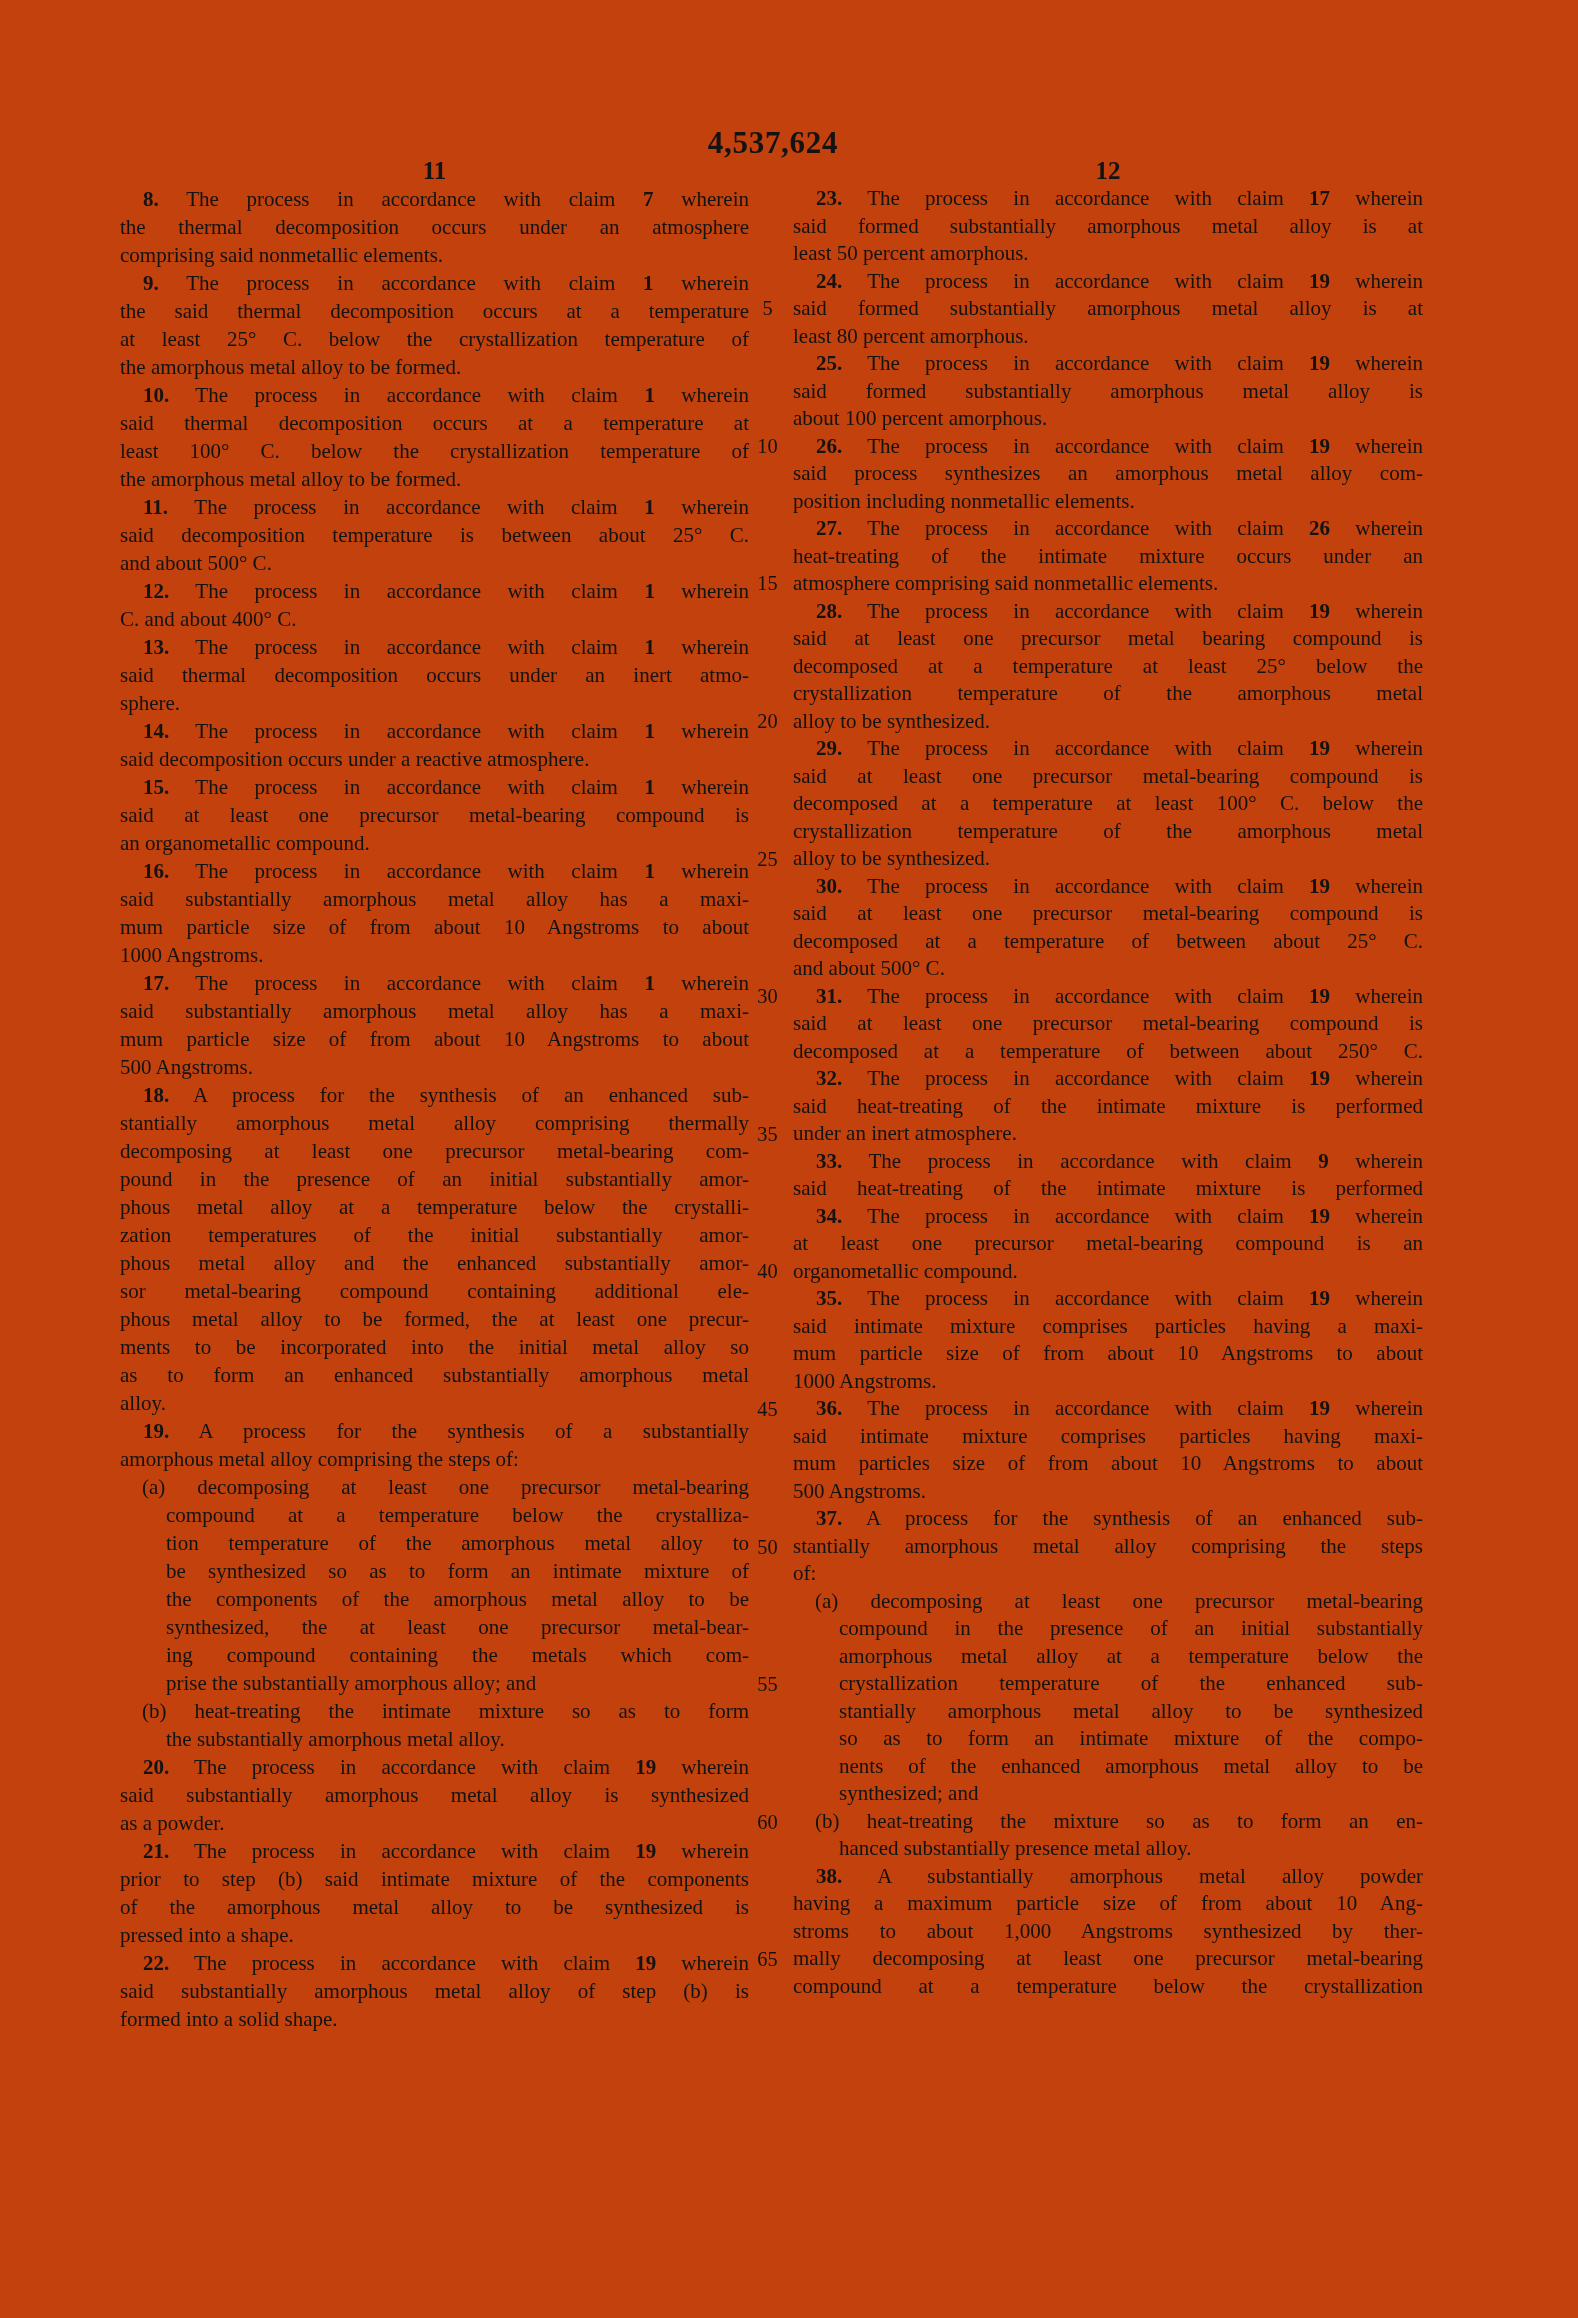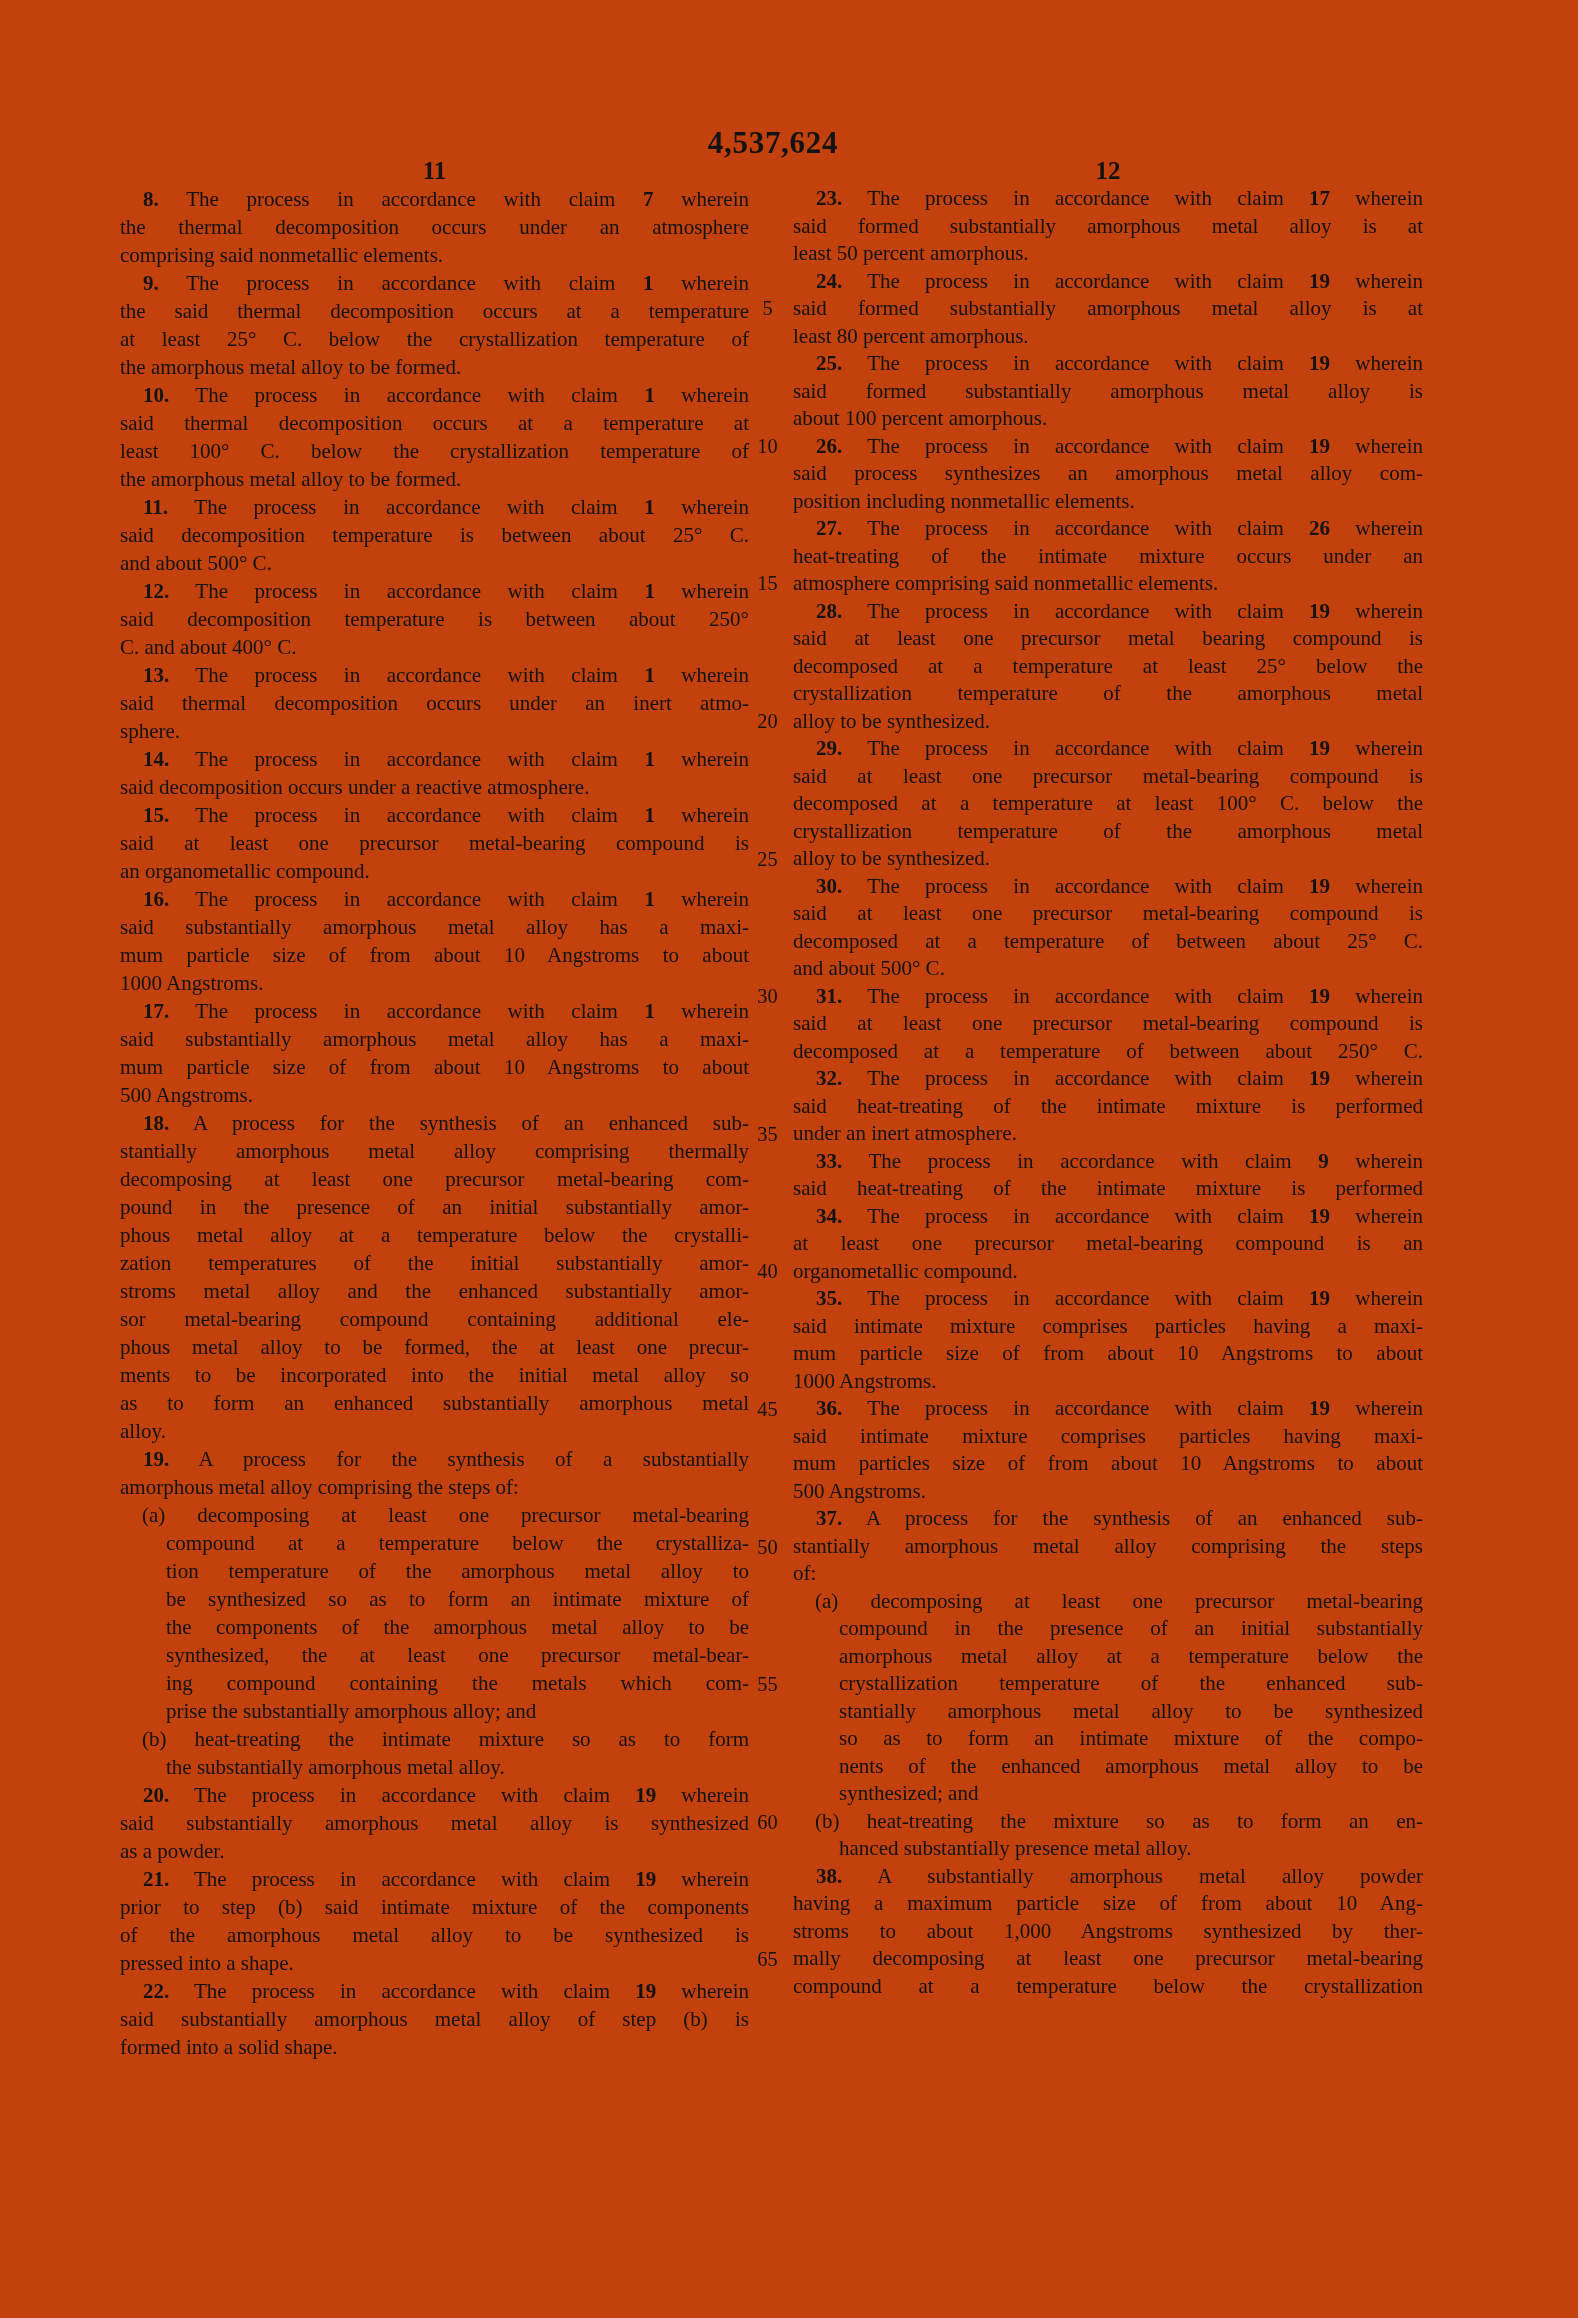--- a/index.html
+++ b/index.html
@@ -51,21 +51,20 @@
       <div class="tl ind0 just">at least 25° C. below the crystallization temperature of</div>
       <div class="tl ind0">the amorphous metal alloy to be formed.</div>
       <div class="tl ind1 just"><b>10.</b> The process in accordance with claim <b>1</b> wherein</div>
       <div class="tl ind0 just">said thermal decomposition occurs at a temperature at</div>
       <div class="tl ind0 just">least 100° C. below the crystallization temperature of</div>
       <div class="tl ind0">the amorphous metal alloy to be formed.</div>
       <div class="tl ind1 just"><b>11.</b> The process in accordance with claim <b>1</b> wherein</div>
       <div class="tl ind0 just">said decomposition temperature is between about 25° C.</div>
       <div class="tl ind0">and about 500° C.</div>
       <div class="tl ind1 just"><b>12.</b> The process in accordance with claim <b>1</b> wherein</div>
-      <div class="tl ind0 just">said decomposition temperature is between about 250°</div>
       <div class="tl ind0">C. and about 400° C.</div>
       <div class="tl ind1 just"><b>13.</b> The process in accordance with claim <b>1</b> wherein</div>
       <div class="tl ind0 just">said thermal decomposition occurs under an inert atmo-</div>
       <div class="tl ind0">sphere.</div>
       <div class="tl ind1 just"><b>14.</b> The process in accordance with claim <b>1</b> wherein</div>
       <div class="tl ind0">said decomposition occurs under a reactive atmosphere.</div>
       <div class="tl ind1 just"><b>15.</b> The process in accordance with claim <b>1</b> wherein</div>
       <div class="tl ind0 just">said at least one precursor metal-bearing compound is</div>
       <div class="tl ind0">an organometallic compound.</div>
       <div class="tl ind1 just"><b>16.</b> The process in accordance with claim <b>1</b> wherein</div>
@@ -75,21 +74,21 @@
       <div class="tl ind1 just"><b>17.</b> The process in accordance with claim <b>1</b> wherein</div>
       <div class="tl ind0 just">said substantially amorphous metal alloy has a maxi-</div>
       <div class="tl ind0 just">mum particle size of from about 10 Angstroms to about</div>
       <div class="tl ind0">500 Angstroms.</div>
       <div class="tl ind1 just"><b>18.</b> A process for the synthesis of an enhanced sub-</div>
       <div class="tl ind0 just">stantially amorphous metal alloy comprising thermally</div>
       <div class="tl ind0 just">decomposing at least one precursor metal-bearing com-</div>
       <div class="tl ind0 just">pound in the presence of an initial substantially amor-</div>
       <div class="tl ind0 just">phous metal alloy at a temperature below the crystalli-</div>
       <div class="tl ind0 just">zation temperatures of the initial substantially amor-</div>
-      <div class="tl ind0 just">stroms metal alloy and the enhanced substantially amor-</div>
+      <div class="tl ind0 just">phous metal alloy and the enhanced substantially amor-</div>
       <div class="tl ind0 just">sor metal-bearing compound containing additional ele-</div>
       <div class="tl ind0 just">phous metal alloy to be formed, the at least one precur-</div>
       <div class="tl ind0 just">ments to be incorporated into the initial metal alloy so</div>
       <div class="tl ind0 just">as to form an enhanced substantially amorphous metal</div>
       <div class="tl ind0">alloy.</div>
       <div class="tl ind1 just"><b>19.</b> A process for the synthesis of a substantially</div>
       <div class="tl ind0">amorphous metal alloy comprising the steps of:</div>
       <div class="tl ind2 just">(a) decomposing at least one precursor metal-bearing</div>
       <div class="tl ind3 just">compound at a temperature below the crystalliza-</div>
       <div class="tl ind3 just">tion temperature of the amorphous metal alloy to</div>

